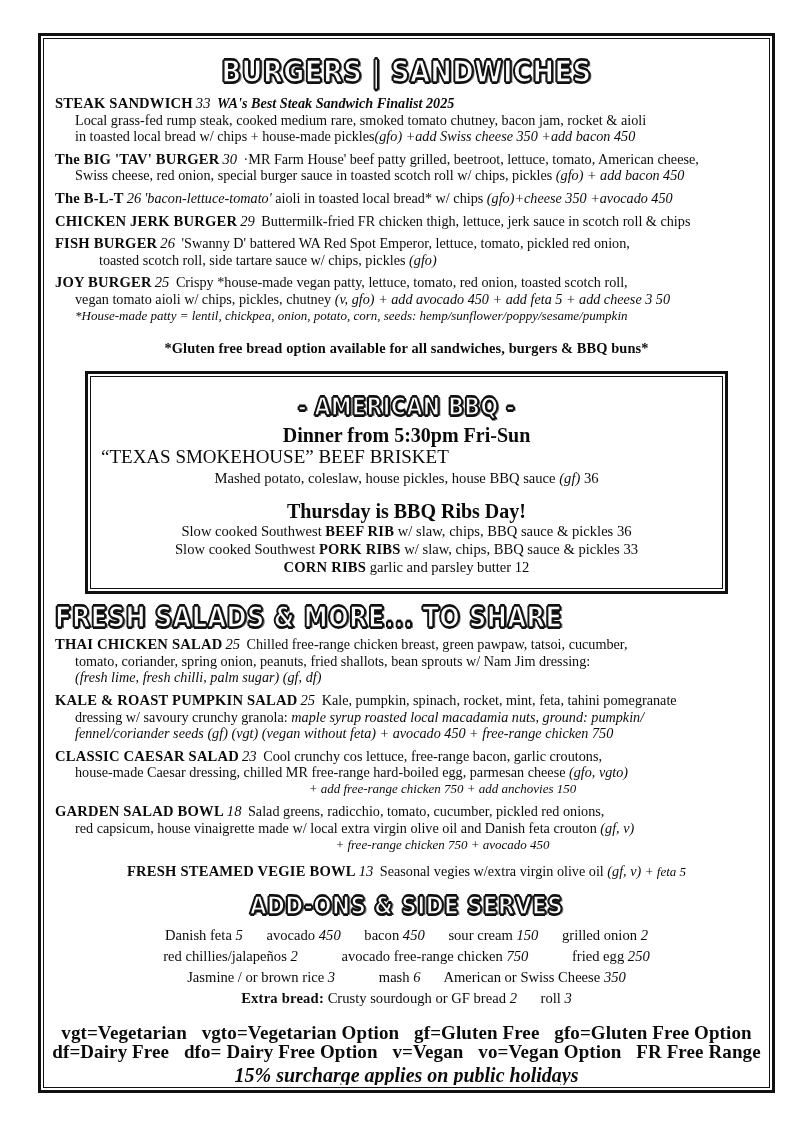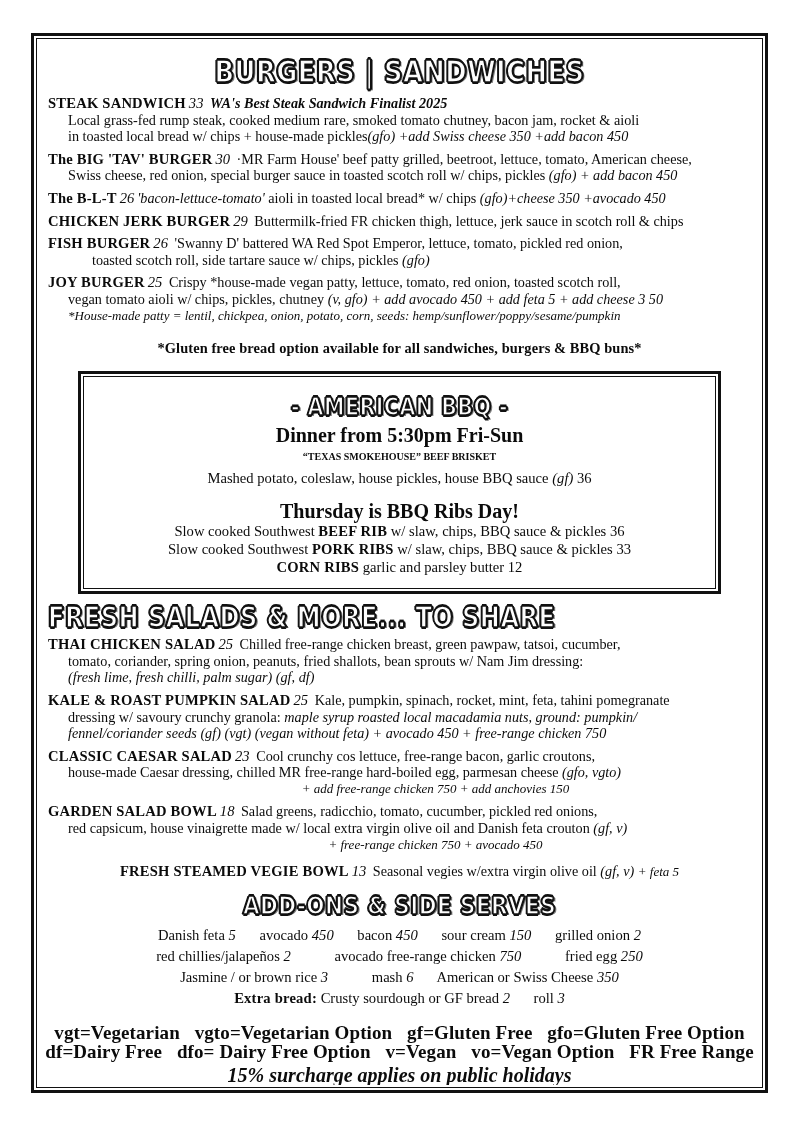--- a/index.html
+++ b/index.html
@@ -12,21 +12,21 @@
     width: 800px;
     height: 1132px;
     font-family: "Liberation Serif", "DejaVu Serif", serif;
     color: #0b0b0b;
     overflow: hidden;
   }
 
   
   .page-frame {
     position: absolute;
-    left: 31px;
+    left: 38px;
     top: 33px;
     width: 737px;
     height: 1060px;
     border: 3px solid #111;
     box-sizing: border-box;
     background: #fff;
   }
   .page-frame-inner {
     position: absolute;
     left: 2px;
@@ -141,23 +141,22 @@
     margin: 0;
   }
   .bbq-sub {
     text-align: center;
     font-weight: 700;
     font-size: 20px;
     line-height: 21px;
     margin: 2px 0 0 0;
   }
   .bbq-sub2 {
-    text-align: center;
-    font-weight: 700;
-    font-size: 10px;
+    font-weight: 400;
+    font-size: 19px;
     line-height: 20px;
     margin: 1px 0 2px 0;
   }
   .bbq-gap { height: 12px; }
 
   
   .addon-line {
     text-align: center;
     font-size: 14.6px;
     line-height: 21px;

